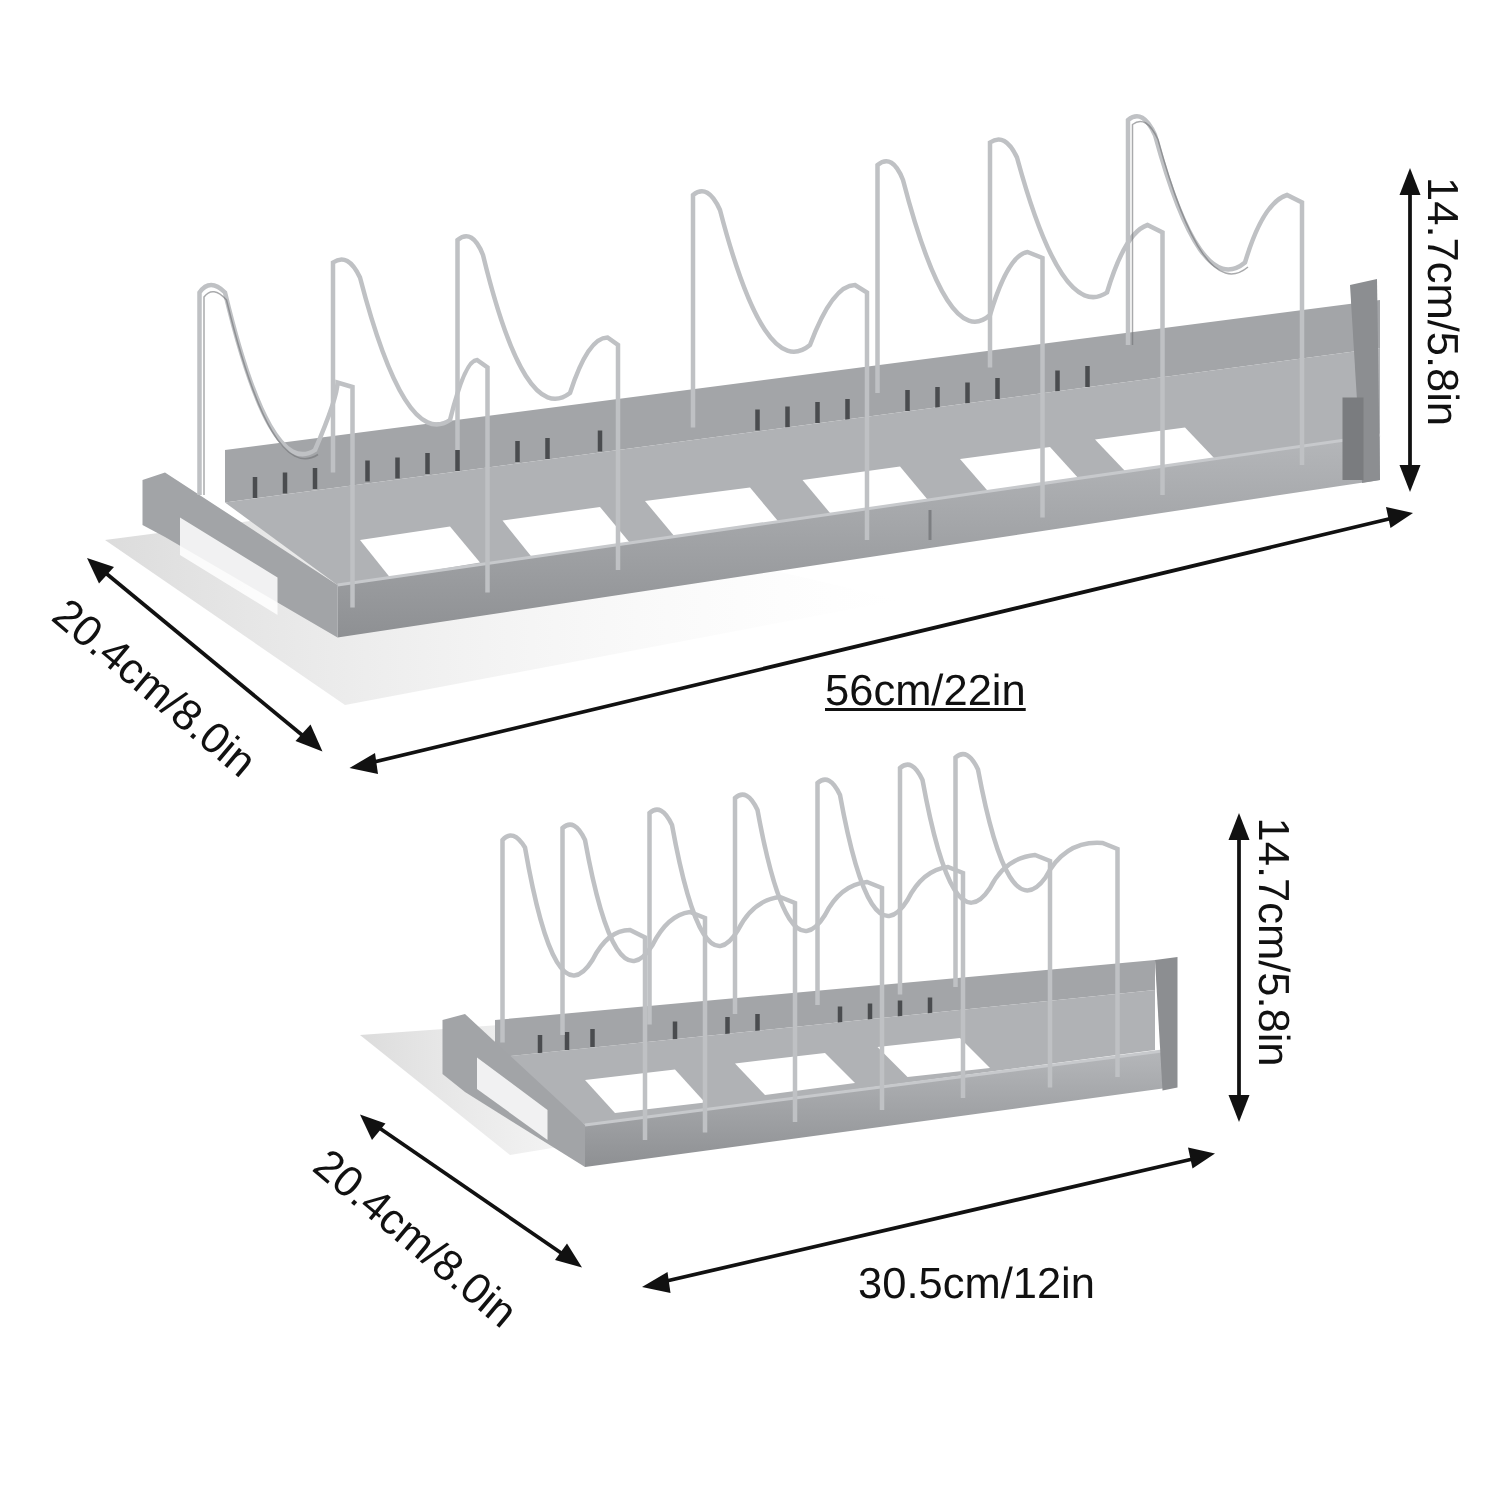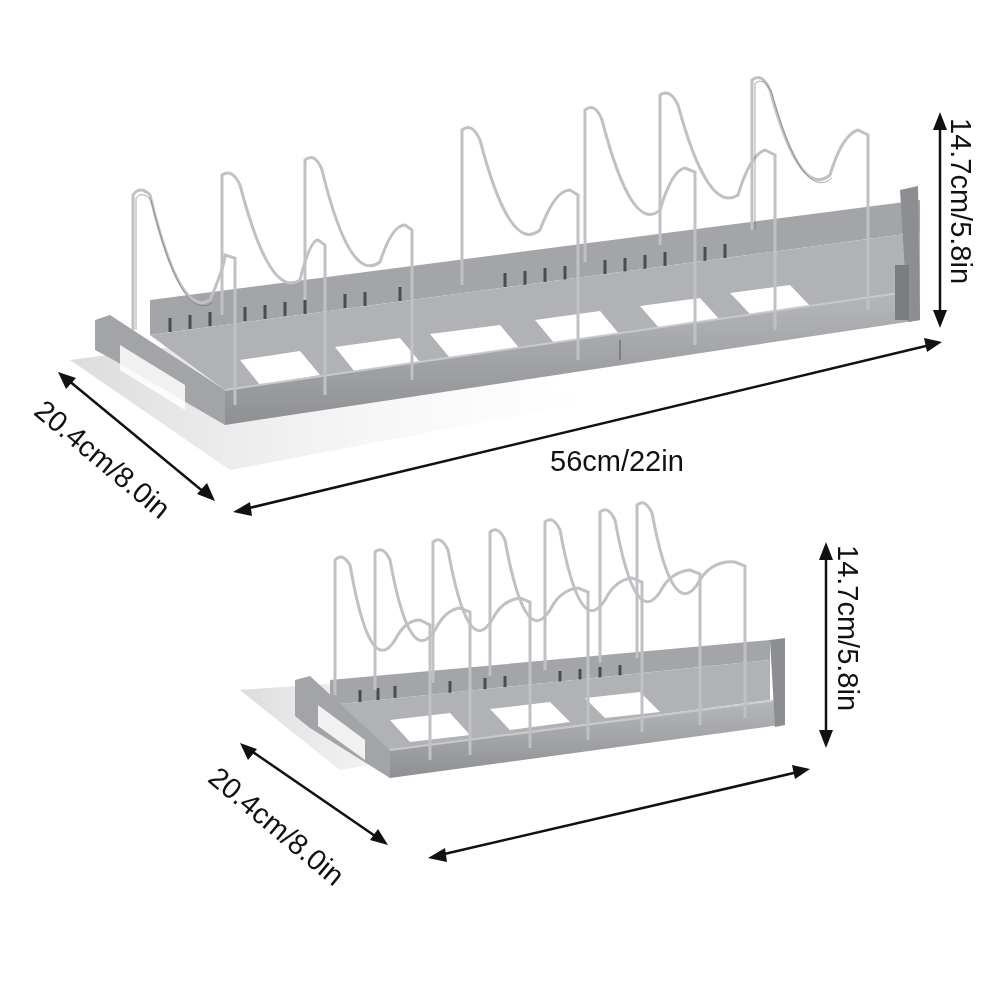--- a/index.html
+++ b/index.html
@@ -149,17 +149,18 @@
       <polygon points="388,845 370,840 378,829" stroke="none"></polygon>
 
       <line x1="440" y1="855" x2="798" y2="772"></line>
       <polygon points="428,858 445,848 447,862" stroke="none"></polygon>
       <polygon points="810,769 792,765 795,779" stroke="none"></polygon>
     </g>
   </svg>
 
   <div class="label rot90" style="left:975px; top:118px;">14.7cm/5.8in</div>
   <div class="label rot40" style="left:48px; top:395px;">20.4cm/8.0in</div>
-  <div class="label" style="left:550px; top:447px;">56cm/22in</div>
+  <div class="label" style="left:550px; top:447px;text-decoration:underline;">56cm/22in</div>
 
   <div class="label rot90" style="left:862px; top:545px;">14.7cm/5.8in</div>
   <div class="label rot40" style="left:222px; top:762px;">20.4cm/8.0in</div>
+  <div class="label" style="left:572px; top:842px;">30.5cm/12in</div>
 </div>
 
 </body></html>

